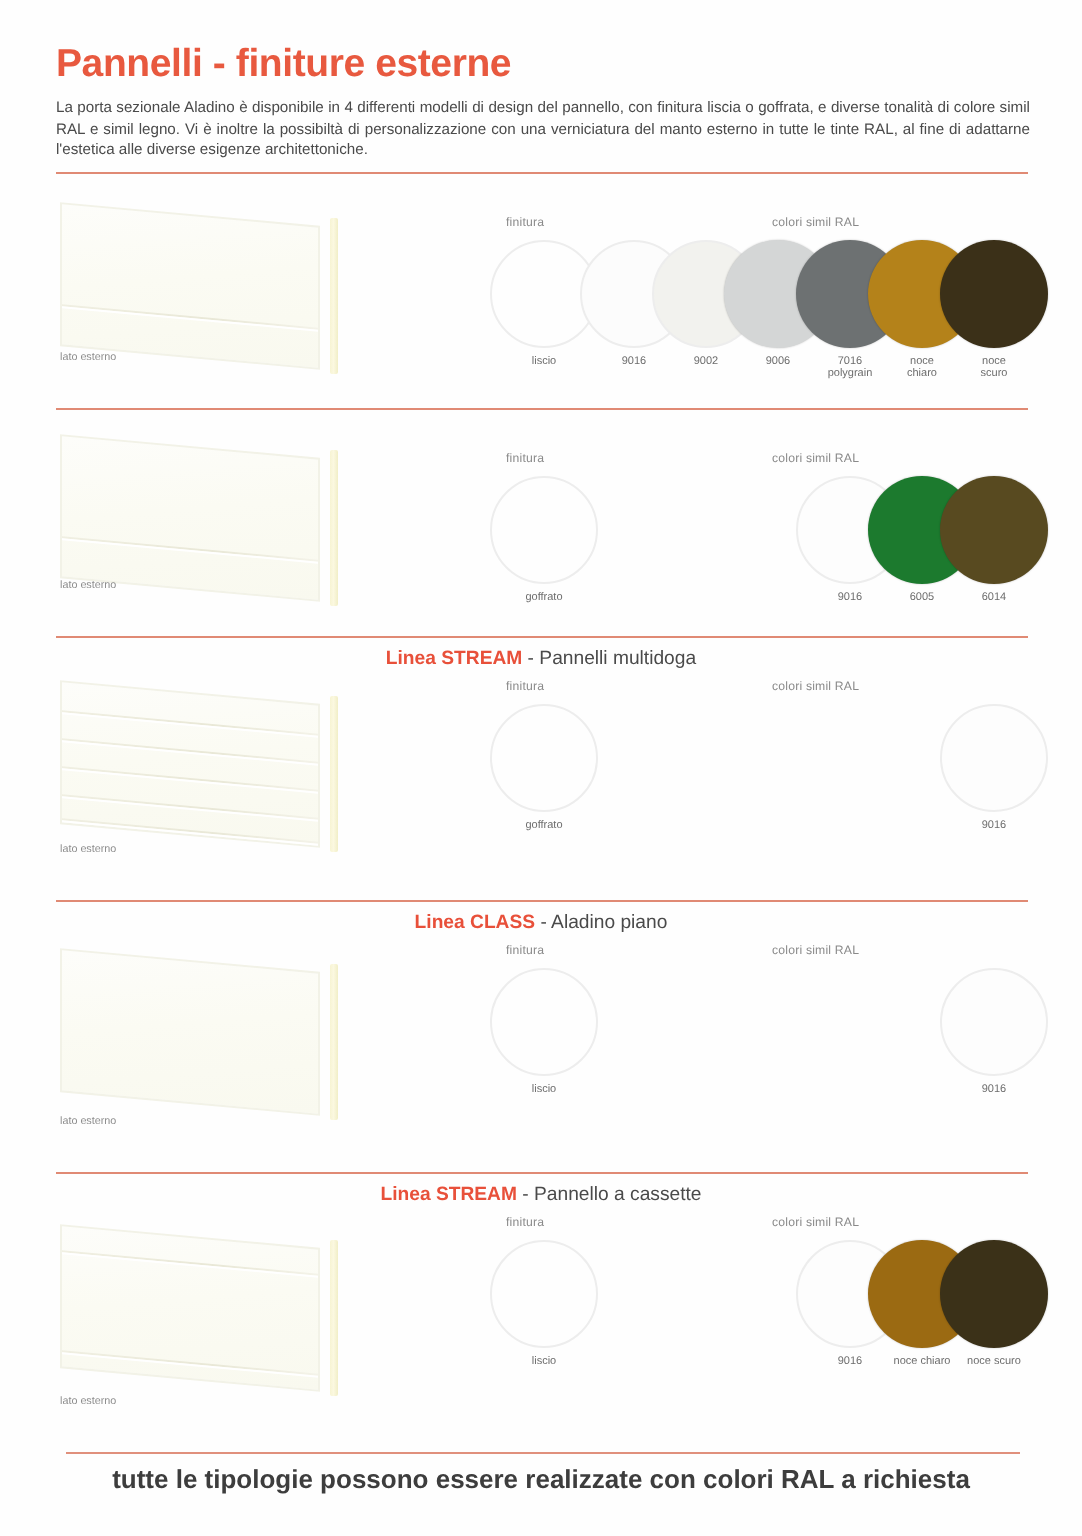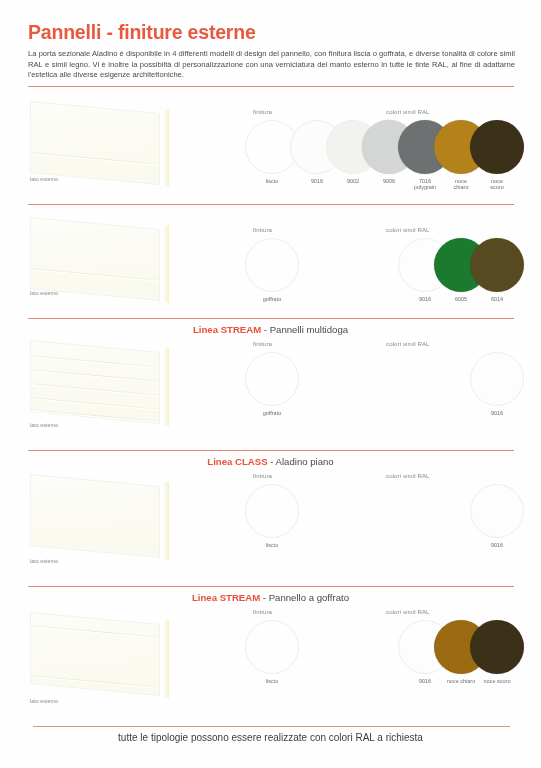--- a/index.html
+++ b/index.html
@@ -144,22 +144,22 @@
     top: 726px;
     width: 477px;
     height: 1px;
     background: #e0907c;
   }
   .footer-text {
     position: absolute;
     left: 0; right: 0;
     top: 732px;
     text-align: center;
-    font-size: 10px;
-    font-weight: normal;
+    font-size: 13px;
+    font-weight: bold;
     color: #3d3d3d;
   }
 </style>
 </head>
 <body>
 
 <div class="page">
 
   <div class="header">
     <div class="page-title">Pannelli - finiture esterne</div>
@@ -254,21 +254,21 @@
           <div class="panel-edge" style="top: 22px;"></div>
           <div class="lato-esterno" style="top: 98px;">lato esterno</div>
         </div>
         <div class="swatch" style="left: 245px; top: 34px; width: 54px; height: 54px; background: rgb(254, 254, 254); border: 0.7px solid rgb(237, 237, 237); box-shadow: none; z-index: 10;"></div>
         <div class="sw-label" style="left: 250px; width: 44px; top: 92px;">liscio</div>
         <div class="swatch" style="left: 470px; top: 34px; width: 54px; height: 54px; background: rgb(253, 253, 253); border: 0.7px solid rgb(237, 237, 237); box-shadow: none; z-index: 10;"></div>
         <div class="sw-label" style="left: 475px; width: 44px; top: 92px;">9016</div>
       </div>
       <div class="section" style="top: 586px; height: 140px;">
         <div class="sep-line"></div>
-        <div class="sec-head"><span class="linea">Linea STREAM</span><span class="desc"> - Pannello a goffrato</span></div>
+        <div class="sec-head"><span class="linea">Linea STREAM</span><span class="desc"> - Pannello a cassette</span></div>
         <div class="col-label lbl-finitura" style="top: 22px;">finitura</div>
         <div class="col-label lbl-ral" style="top: 22px;">colori simil RAL</div>
         <div class="panel-art" style="top: 10px; height: 124px;">
           <div class="panel-body" style="top: 22px;">
             <div class="groove" style="top: 12px;"></div>
             <div class="groove-hi" style="top: 13px;"></div>
             <div class="groove" style="top: 62px;"></div>
             <div class="groove-hi" style="top: 63px;"></div>
           </div>
           <div class="panel-edge" style="top: 24px;"></div>

